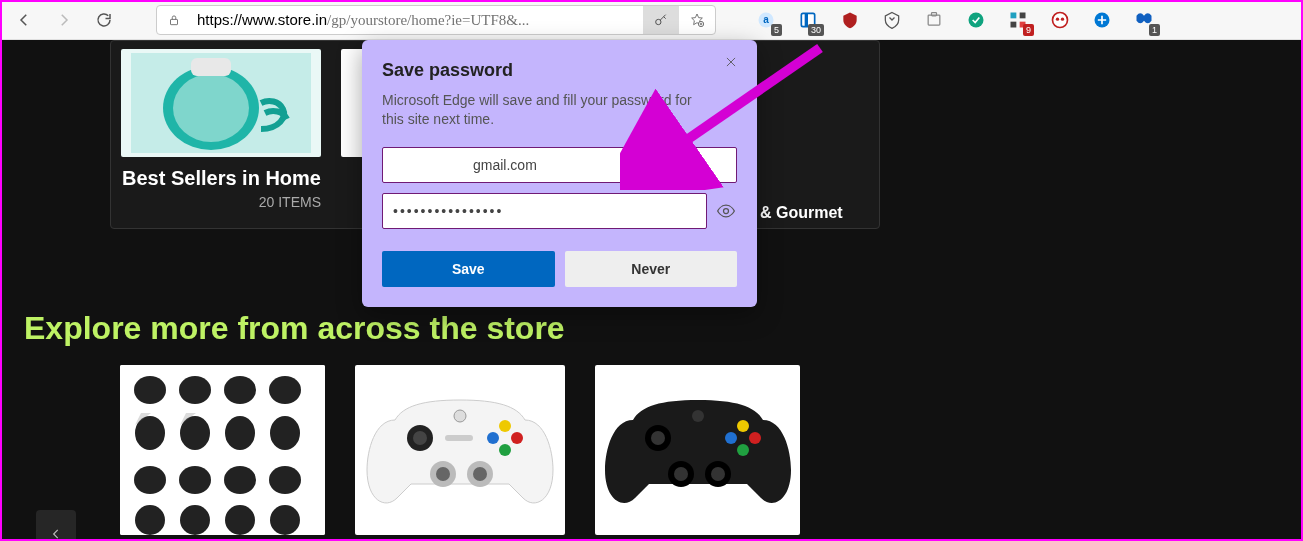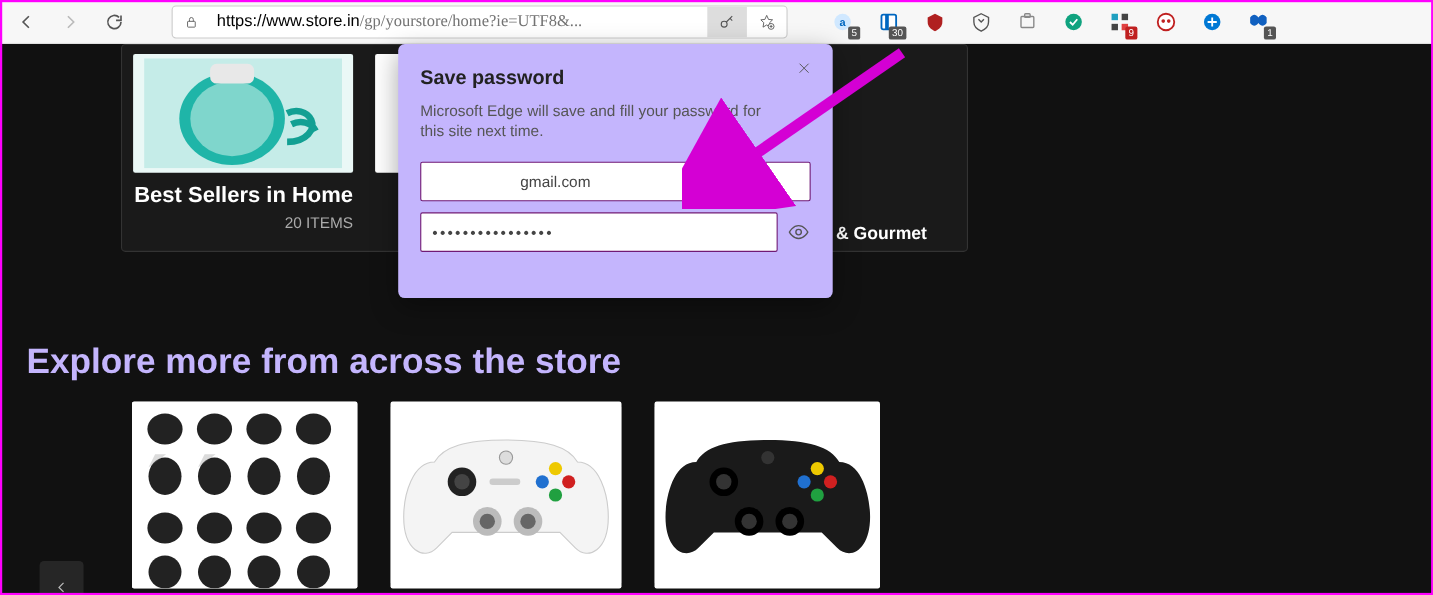--- a/index.html
+++ b/index.html
@@ -34,21 +34,21 @@
   .best-col{display:flex;flex-direction:column;align-items:flex-end;}
   .best-img { width: 200px; height: 108px; background:#eaf8f6; border-radius:2px; position:relative; display:flex;align-items:center;justify-content:center;}
   .best-img2 { width: 36px; height: 108px; background:#fff; border-radius:2px; position:relative; overflow:hidden;}
   .best-title{ color:#fff; font-size:20px; font-weight:600; margin-top:10px; text-align:center;}
   .best-sub { color:#aaa; font-size:14px; margin-top:4px; text-align:center;}
 
   
   .gourmet { position:absolute; top:132px; left: 760px; color:#fff; font-size:16px; font-weight:600;margin-top:32px;}
 
   
-  .explore { position:absolute; top: 270px; left: 24px; color:#c4b5fd; font-size:32px; font-weight:700;}
+  .explore { position:absolute; top: 270px; left: 24px; color:#bef264; font-size:32px; font-weight:700;}
 
   
   .carousel { position:absolute; top: 325px; left: 20px; right:0; display:flex; gap: 30px; align-items:flex-start; padding-left:100px;}
   .prod { width: 180px; height: 170px; background:#fff; border-radius:2px; display:flex; align-items:center; justify-content:center; overflow:hidden;}
   .car-arrow { position:absolute; top: 470px; left: 36px; width: 40px; height: 48px; background:#262626; border-radius:4px; display:flex;align-items:center;justify-content:center;}
   .car-arrow svg{width:14px;height:14px;stroke:#bbb;fill:none;stroke-width:2;}
 
   
   .dialog { position:absolute; top:40px; left: 362px; width: 395px; background:#c4b5fd; border-radius:6px; padding: 20px 20px 20px; box-shadow: 0 8px 24px rgba(0,0,0,0.35); z-index:50;}
   .dialog-close { position:absolute; right:14px; top:10px; width:24px; height:24px; display:flex;align-items:center;justify-content:center;}
@@ -285,20 +285,24 @@
   <input class="dlg-field" style="text-align: left; padding-left: 90px;" value="gmail.com">
   <div class="pw-row">
     <input class="dlg-field" type="text" value="••••••••••••••••" style="">
     <div class="eye">
       <svg viewBox="0 0 24 24">
           <path d="M2 12s3.5-7 10-7 10 7 10 7-3.5 7-10 7S2 12 2 12z"></path>
           <circle cx="12" cy="12" r="3"></circle>
         </svg>
     </div>
   </div>
+  <div class="dlg-buttons">
+    <button class="btn primary">Save</button>
+    <button class="btn secondary">Never</button>
+  </div>
 </div>
 
 <svg class="arrow" style="top:40px;left:620px" width="220" height="150">
   <defs>
     <marker id="ah" markerWidth="12" markerHeight="12" refX="3" refY="6" orient="auto">
       <path d="M0 0 L12 6 L0 12 z" fill="#d400d4"></path>
     </marker>
   </defs>
   <path d="M200 8 L45 115" stroke="#d400d4" stroke-width="10" marker-end="url(#ah)"></path>
 </svg>

